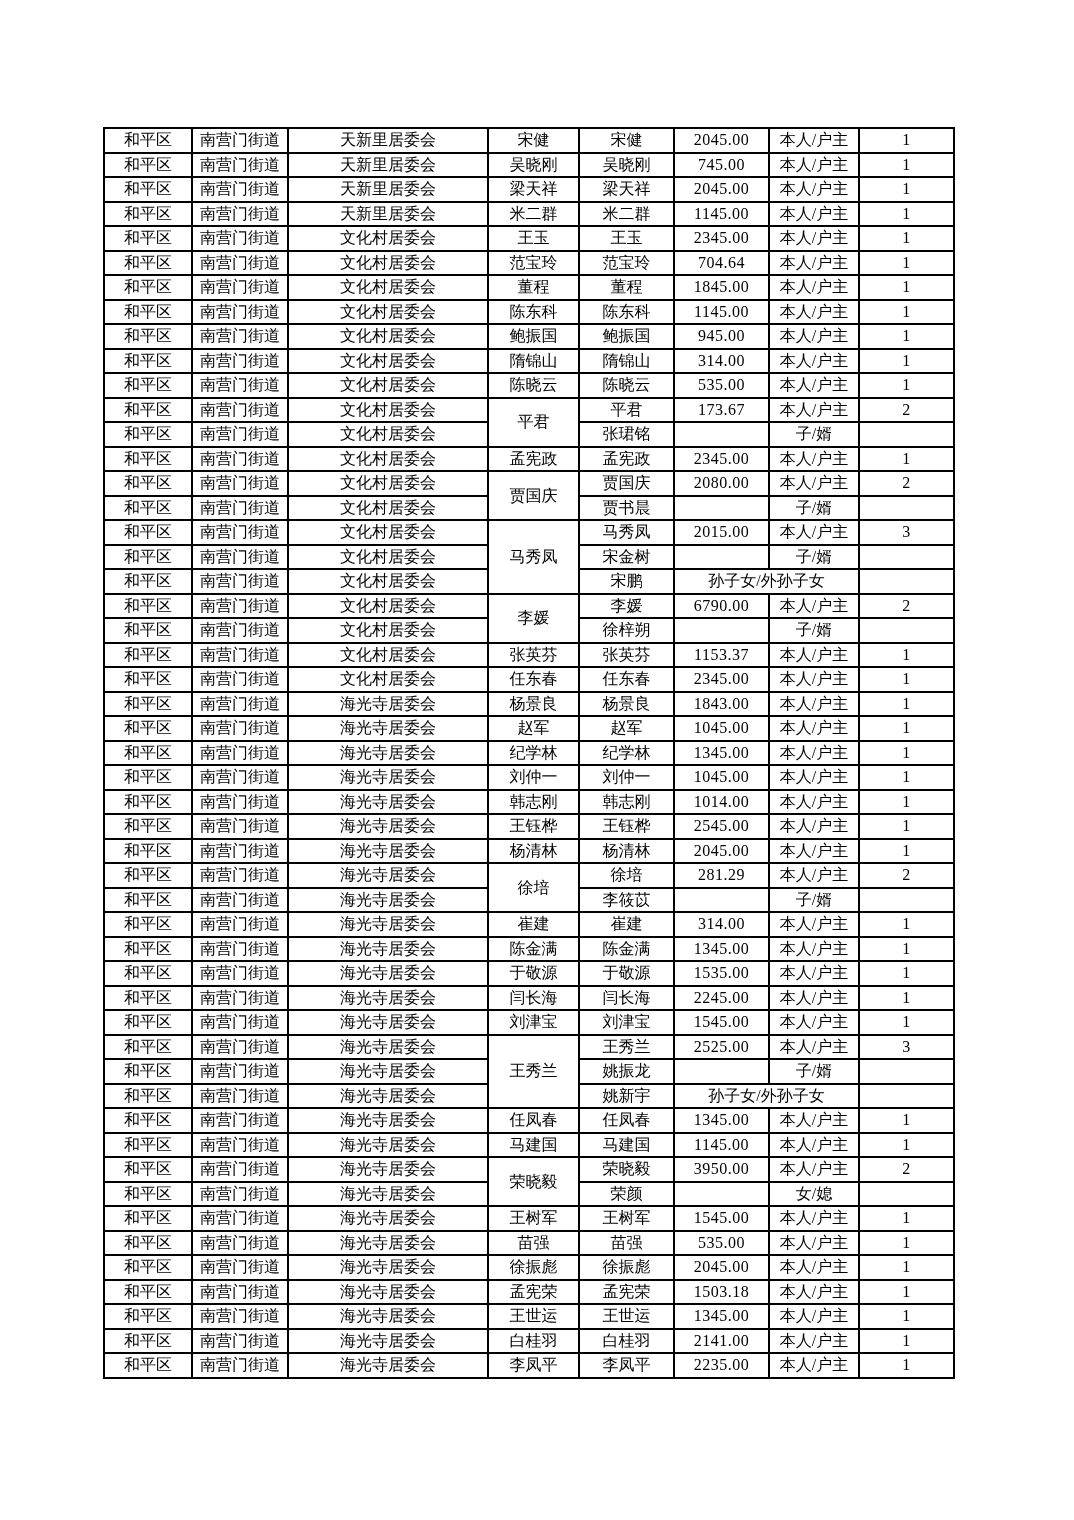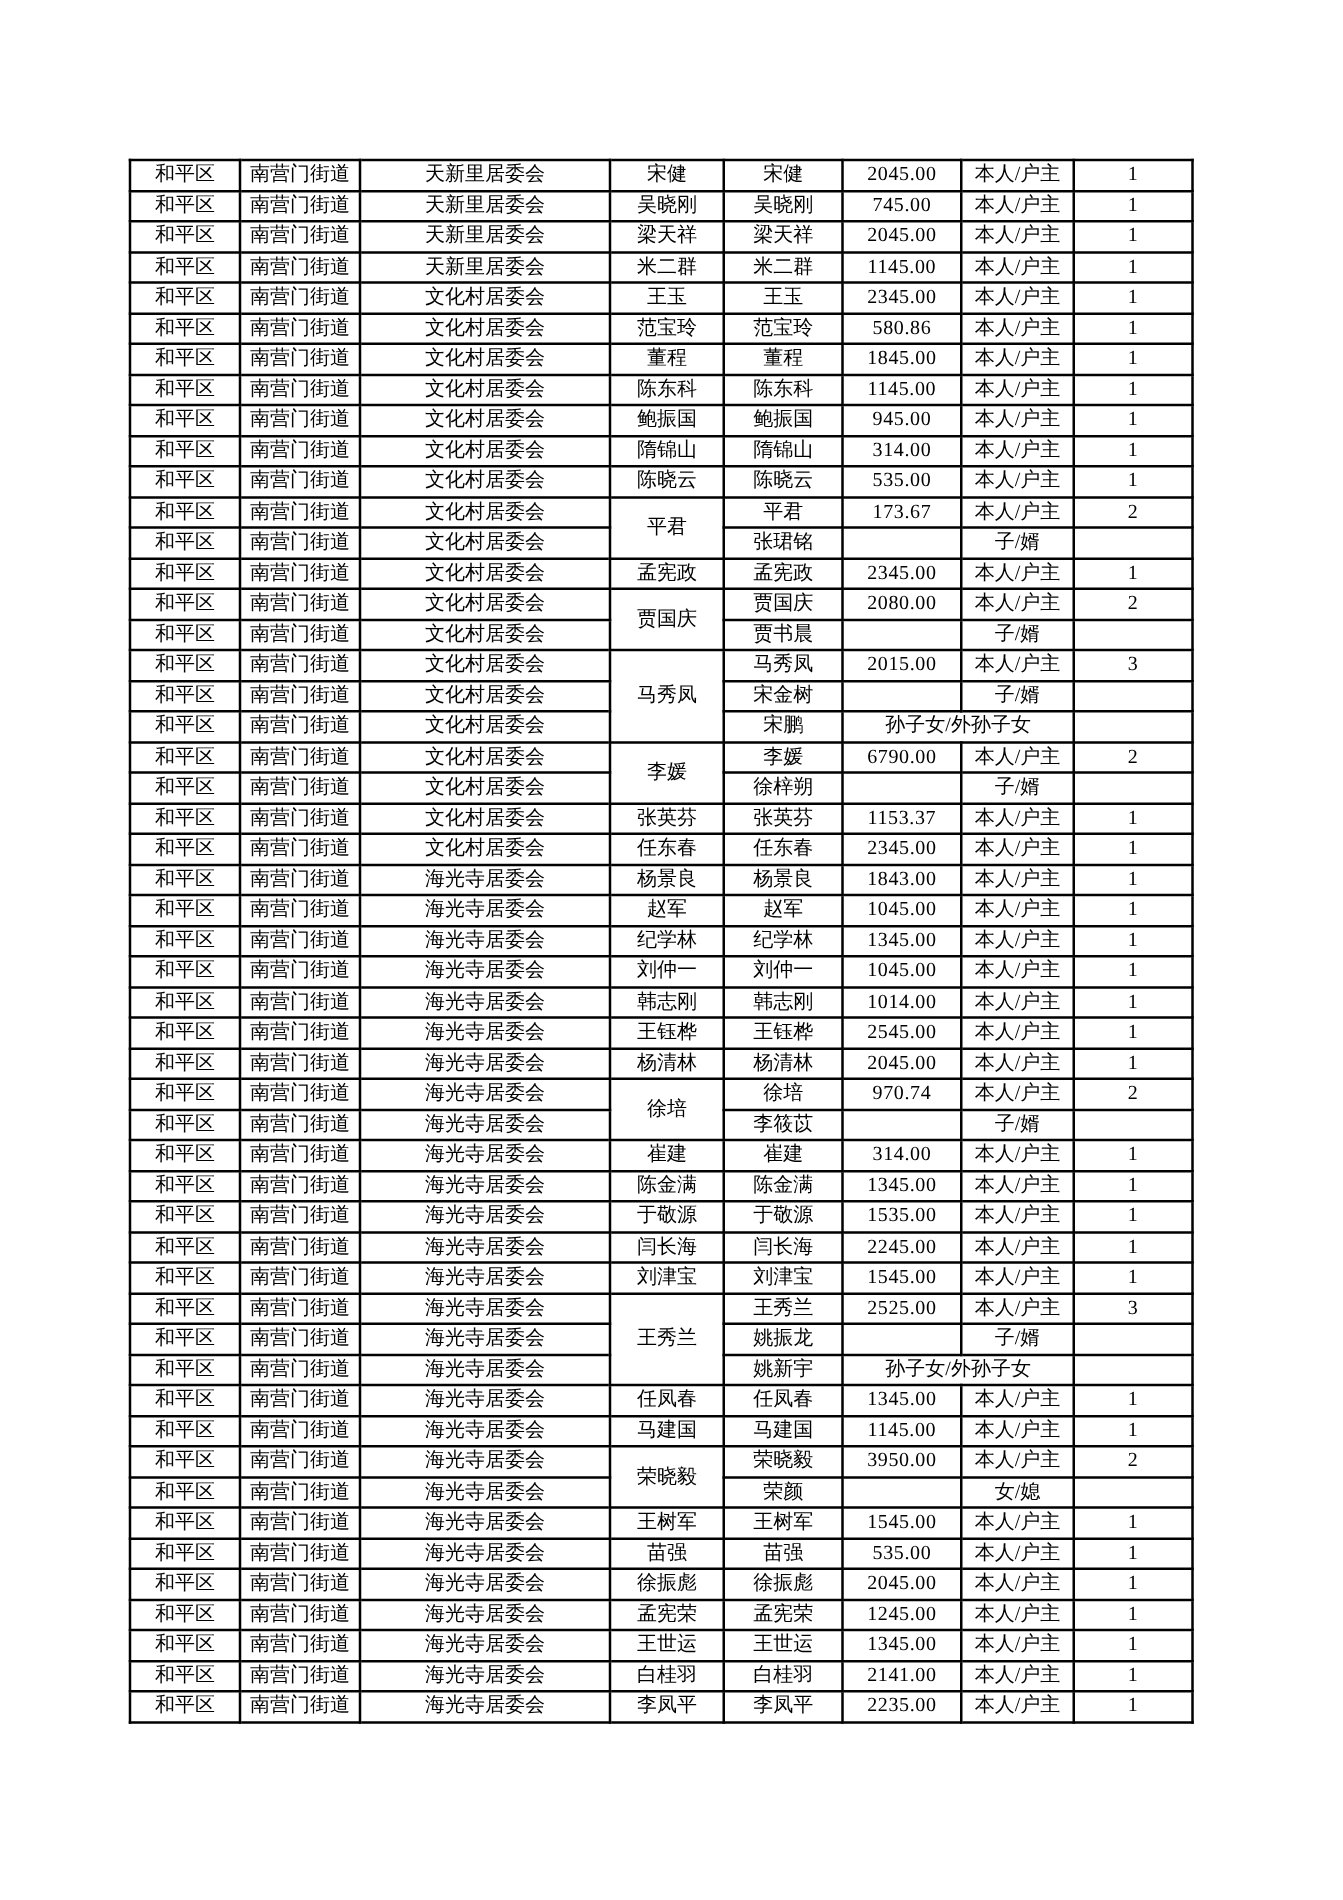--- a/index.html
+++ b/index.html
@@ -105,21 +105,21 @@
           <td class="num">2345.00</td>
           <td>本人/户主</td>
           <td class="num">1</td>
         </tr>
         <tr>
           <td>和平区</td>
           <td>南营门街道</td>
           <td>文化村居委会</td>
           <td rowspan="1">范宝玲</td>
           <td>范宝玲</td>
-          <td class="num">580.86</td>
+          <td class="num">704.64</td>
           <td>本人/户主</td>
           <td class="num">1</td>
         </tr>
         <tr>
           <td>和平区</td>
           <td>南营门街道</td>
           <td>文化村居委会</td>
           <td rowspan="1">董程</td>
           <td>董程</td>
           <td class="num">1845.00</td>
@@ -349,21 +349,21 @@
           <td class="num">2045.00</td>
           <td>本人/户主</td>
           <td class="num">1</td>
         </tr>
         <tr>
           <td>和平区</td>
           <td>南营门街道</td>
           <td>海光寺居委会</td>
           <td rowspan="2">徐培</td>
           <td>徐培</td>
-          <td class="num">970.74</td>
+          <td class="num">281.29</td>
           <td>本人/户主</td>
           <td class="num">2</td>
         </tr>
         <tr>
           <td>和平区</td>
           <td>南营门街道</td>
           <td>海光寺居委会</td>
           <td>李筱苡</td>
           <td class="num"></td>
           <td>子/婿</td>
@@ -514,21 +514,21 @@
           <td class="num">2045.00</td>
           <td>本人/户主</td>
           <td class="num">1</td>
         </tr>
         <tr>
           <td>和平区</td>
           <td>南营门街道</td>
           <td>海光寺居委会</td>
           <td rowspan="1">孟宪荣</td>
           <td>孟宪荣</td>
-          <td class="num">1245.00</td>
+          <td class="num">1503.18</td>
           <td>本人/户主</td>
           <td class="num">1</td>
         </tr>
         <tr>
           <td>和平区</td>
           <td>南营门街道</td>
           <td>海光寺居委会</td>
           <td rowspan="1">王世运</td>
           <td>王世运</td>
           <td class="num">1345.00</td>

